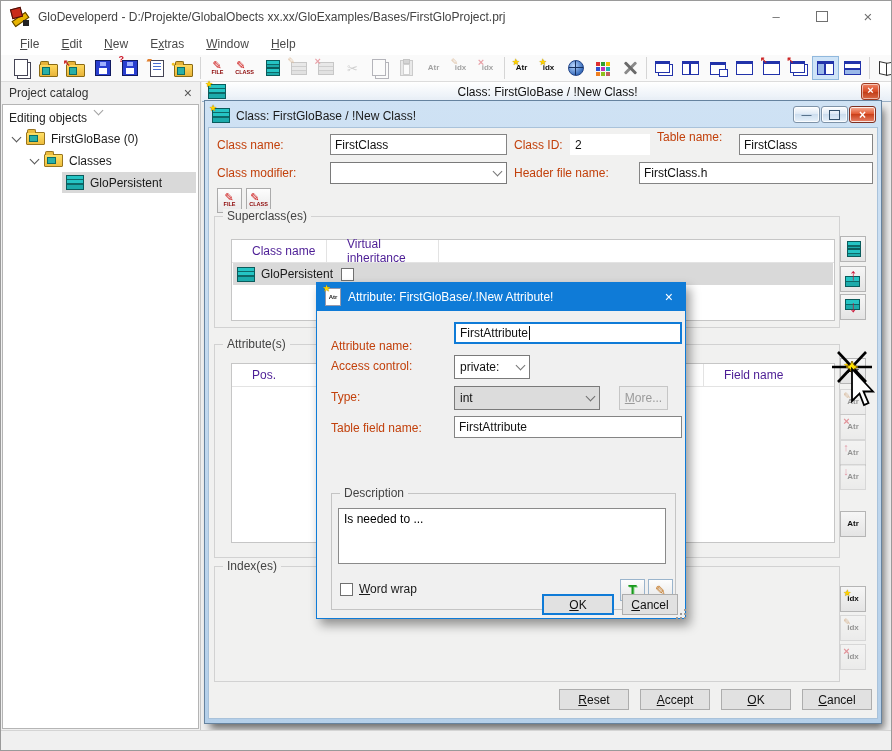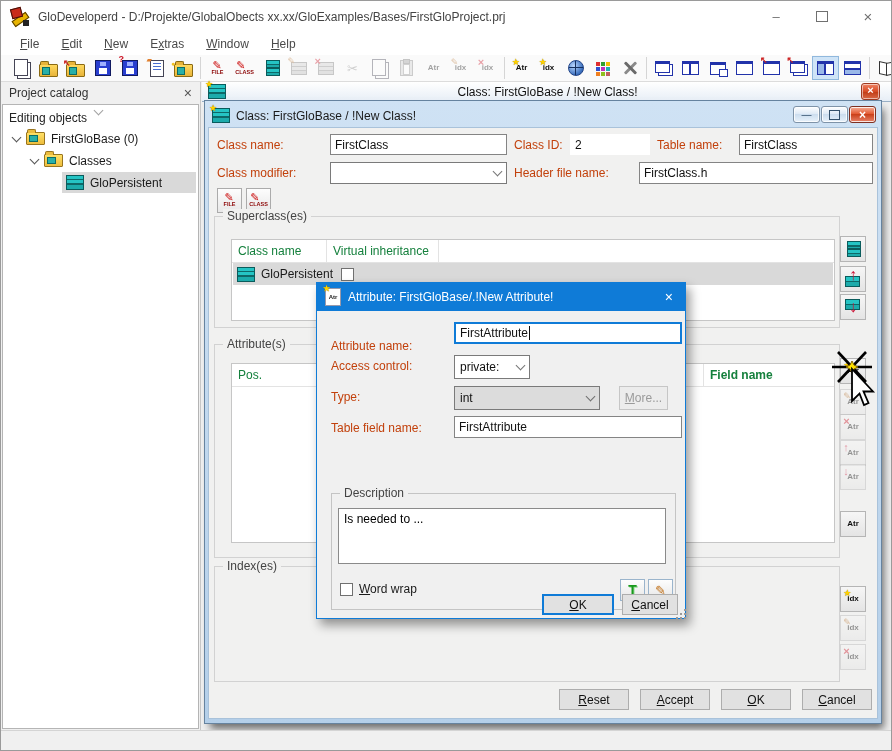--- a/index.html
+++ b/index.html
@@ -129,22 +129,22 @@
   .field.noborder{border-color:transparent;}
   .combo{position:absolute;background:#fff;border:1px solid #7a7a7a;display:flex;align-items:center;padding:0 5px;box-sizing:border-box;color:#111;}
   .combo .chev{margin-left:auto;margin-top:-3px;opacity:.8;}
   .combo.gray{background:#dcdcdc;}
   .iconbtn{position:absolute;width:25px;height:25px;background:linear-gradient(#fdfdfd,#e8e8e8);border:1px solid #ababab;display:flex;align-items:center;justify-content:center;padding:0;}
 
   .group{position:absolute;border:1px solid #d2d2d2;}
   .glabel{position:absolute;top:-8px;left:8px;background:#f1f1f0;padding:0 4px;color:#444;}
   .gtable{position:absolute;background:#fff;border:1px solid #c6c6c6;box-sizing:border-box;}
   .thead{position:absolute;left:0;top:0;right:0;height:22px;border-bottom:1px solid #e3e3e3;display:flex;}
-  .thcell{display:flex;align-items:center;padding-left:6px;border-right:1px solid #e3e3e3;color:#15803d;box-sizing:border-box;position:relative;}
-  .thcell:last-child{border-right:none;font-weight:bold;}
+  .thcell{display:flex;align-items:center;padding-left:20px;border-right:1px solid #e3e3e3;color:#4c1d95;box-sizing:border-box;position:relative;}
+  .thcell:last-child{border-right:none;}
   .selrow{position:absolute;left:1px;right:1px;top:23px;height:22px;background:#d9d9d9;display:flex;align-items:center;}
   .cb{width:13px;height:13px;background:#fff;border:1px solid #707070;box-sizing:border-box;flex:none;}
 
   .sbtn{position:absolute;width:26px;height:26px;background:linear-gradient(#f6f6f6,#e4e4e4);border:1px solid #b5b5b5;display:flex;align-items:center;justify-content:center;padding:0;}
   .sbtn.dis{opacity:.42;}
   .sico{position:relative;display:flex;align-items:center;justify-content:center;}
   .red-arrow{position:absolute;font-size:16px;font-weight:bold;color:#cc1437;left:8px;top:-1px;}
   .mini-class{position:absolute;left:4px;top:9px;width:13px;height:9px;border:1px solid #0a5c5c;background:linear-gradient(180deg,#25c4c4 0 40%,#0e6868 40% 60%,#1cabab 60%);}
 
   .btn{position:absolute;background:#e1e1e1;border:1px solid #adadad;font-family:"Liberation Sans",sans-serif;font-size:12px;color:#111;display:flex;align-items:center;justify-content:center;box-sizing:border-box;}
@@ -392,21 +392,21 @@
       <div id="cw-content">
 
         <div class="flabel" style="left:8px;top:10px;">Class name:</div>
         <div class="field" style="left:121px;top:6px;width:177px;height:21px;">
             <span>FirstClass</span>
           </div>
         <div class="flabel" style="left:305px;top:10px;">Class ID:</div>
         <div class="field noborder" style="left:361px;top:6px;width:80px;height:21px;">
             <span>2</span>
           </div>
-        <div class="flabel" style="left:448px;top:10px;">Table name:</div>
+        <div class="flabel" style="left:448px;top:2px;">Table name:</div>
         <div class="field" style="left:530px;top:6px;width:134px;height:21px;">
             <span>FirstClass</span>
           </div>
 
         <div class="flabel" style="left:8px;top:38px;">Class modifier:</div>
         <div class="combo" style="left:121px;top:34px;width:177px;height:22px;">
             <span></span>
             <span class="chev"></span>
           </div>
         <div class="flabel" style="left:305px;top:38px;">Header file name:</div>

